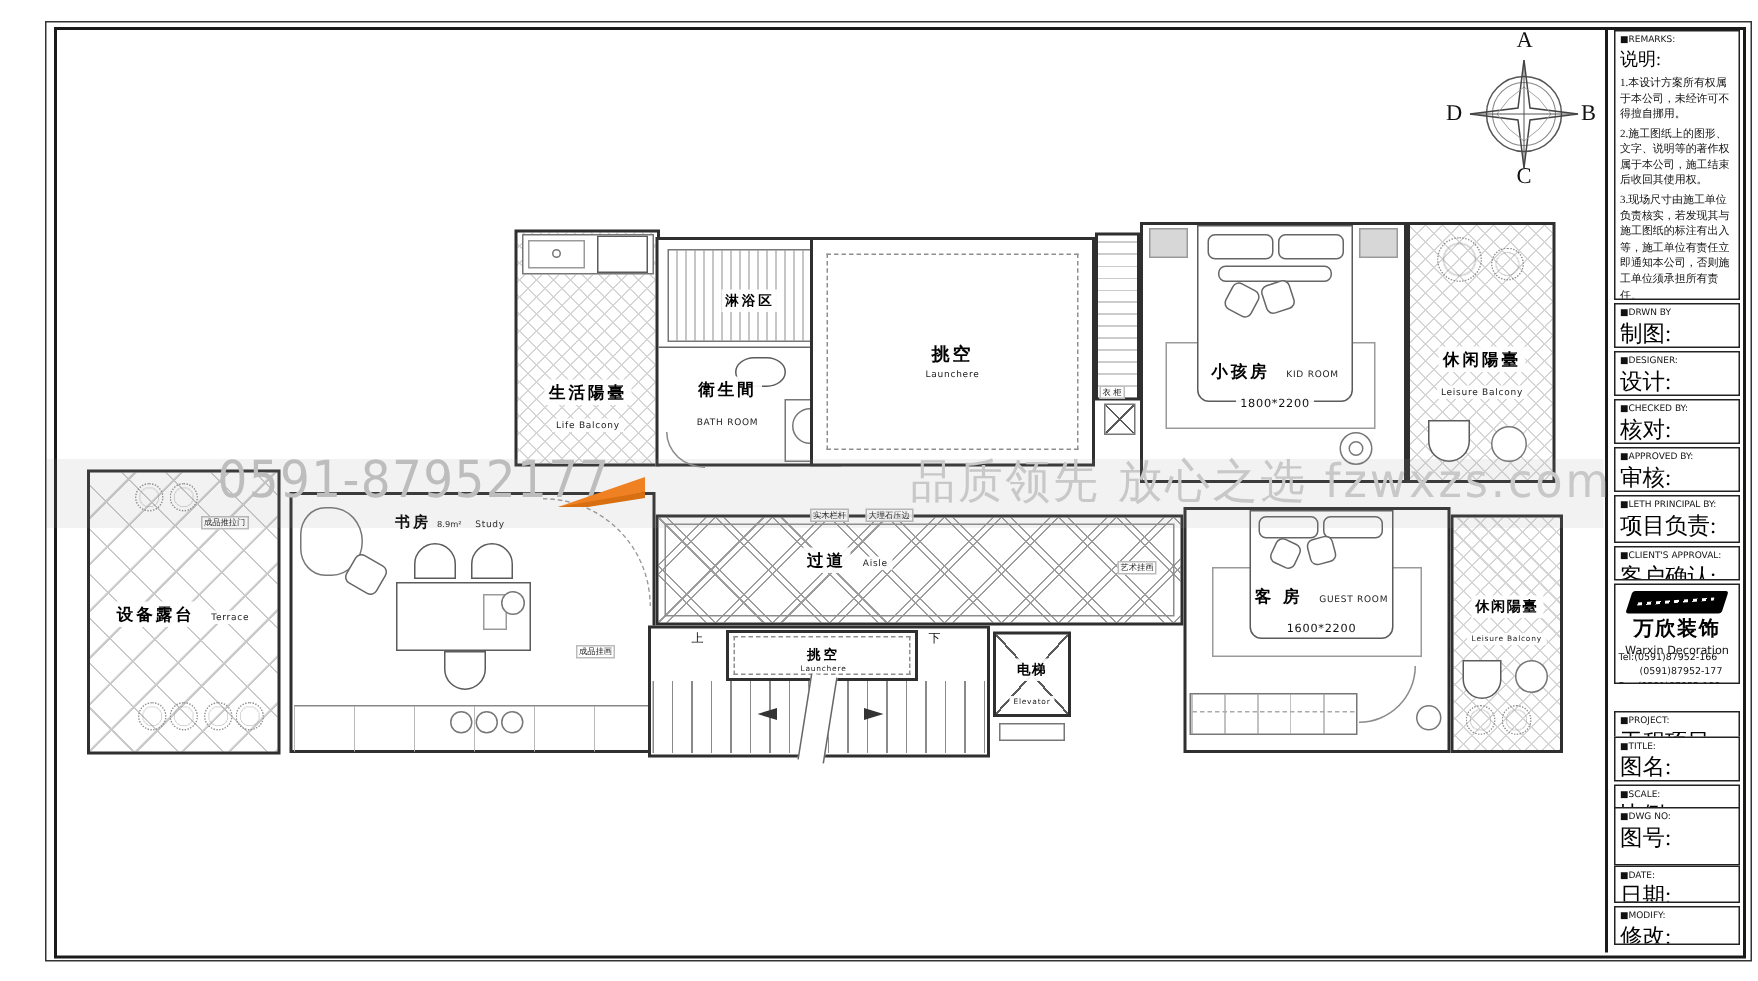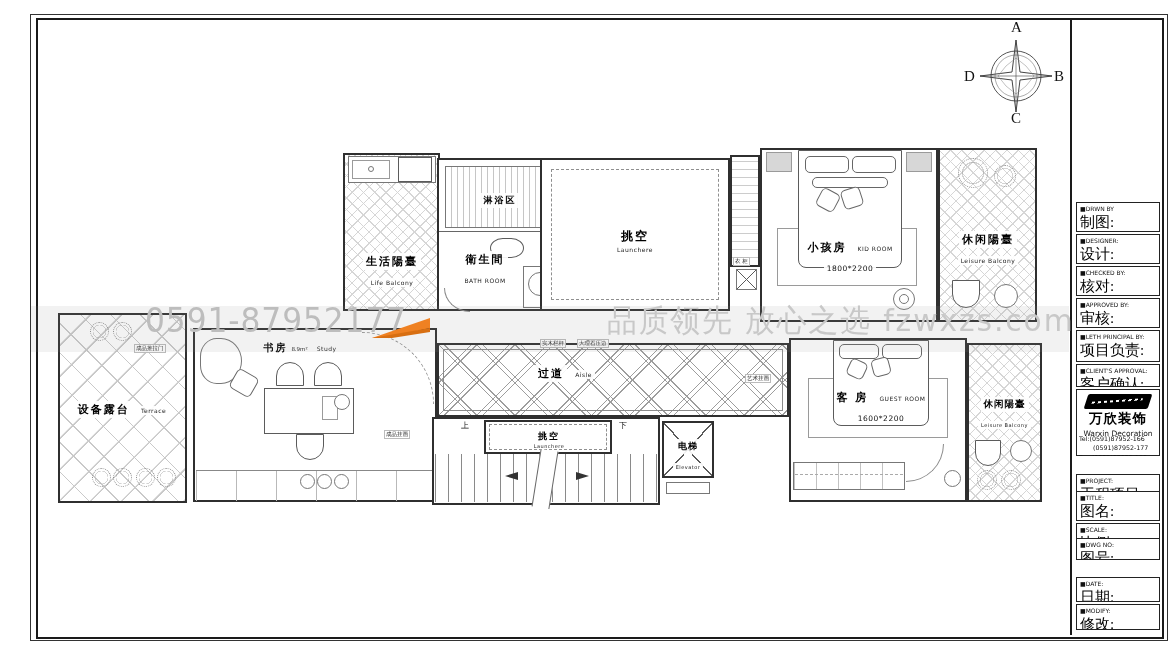--- a/index.html
+++ b/index.html
@@ -86,20 +86,28 @@
       <polygon points="48,34 58,42 66,52 58,62 48,70 38,62 30,52 38,42" fill="none" stroke="#999" stroke-width="0.6"></polygon>
       <line x1="48" y1="16" x2="48" y2="88" stroke="#444" stroke-width="0.6"></line>
       <line x1="12" y1="52" x2="84" y2="52" stroke="#444" stroke-width="0.6"></line>
     </svg>
     <div class="abs compass-letter" style="left:43px;top:-5px">A</div>
     <div class="abs compass-letter" style="left:86px;top:44px">B</div>
     <div class="abs compass-letter" style="left:43px;top:86px">C</div>
     <div class="abs compass-letter" style="left:-4px;top:44px">D</div>
   </div>
 
+  <div class="abs sb-box" style="top:20px;height:180px">
+    <div class="sb-en">■REMARKS:</div>
+    <div class="sb-cn" style="font-size:12px">说明:</div>
+    <div class="sb-note">1.本设计方案所有权属于本公司，未经许可不得擅自挪用。</div>
+    <div class="sb-note">2.施工图纸上的图形、文字、说明等的著作权属于本公司，施工结束后收回其使用权。</div>
+    <div class="sb-note">3.现场尺寸由施工单位负责核实，若发现其与施工图纸的标注有出入等，施工单位有责任立即通知本公司，否则施工单位须承担所有责任。</div>
+
+  </div>
 
   <div class="abs sb-box" style="top:202px;height:30px">
     <div class="sb-en">■DRWN BY</div>
     <div class="sb-cn">制图:</div>
   </div>
   <div class="abs sb-box" style="top:234px;height:30px">
     <div class="sb-en">■DESIGNER:</div>
     <div class="sb-cn">设计:</div>
   </div>
   <div class="abs sb-box" style="top:266px;height:30px">
@@ -138,21 +146,21 @@
     <div class="sb-cn">工程项目:</div>
   </div>
   <div class="abs sb-box" style="top:491px;height:30px">
     <div class="sb-en">■TITLE:</div>
     <div class="sb-cn">图名:</div>
   </div>
   <div class="abs sb-box" style="top:523px;height:25px">
     <div class="sb-en">■SCALE:</div>
     <div class="sb-cn">比例:</div>
   </div>
-  <div class="abs sb-box" style="top:538px;height:22px">
+  <div class="abs sb-box" style="top:538px;height:39px">
     <div class="sb-en">■DWG NO:</div>
     <div class="sb-cn">图号:</div>
   </div>
   <div class="abs sb-box" style="top:577px;height:25px">
     <div class="sb-en">■DATE:</div>
     <div class="sb-cn">日期:</div>
   </div>
   <div class="abs sb-box" style="top:604px;height:26px">
     <div class="sb-en">■MODIFY:</div>
     <div class="sb-cn">修改:</div>

